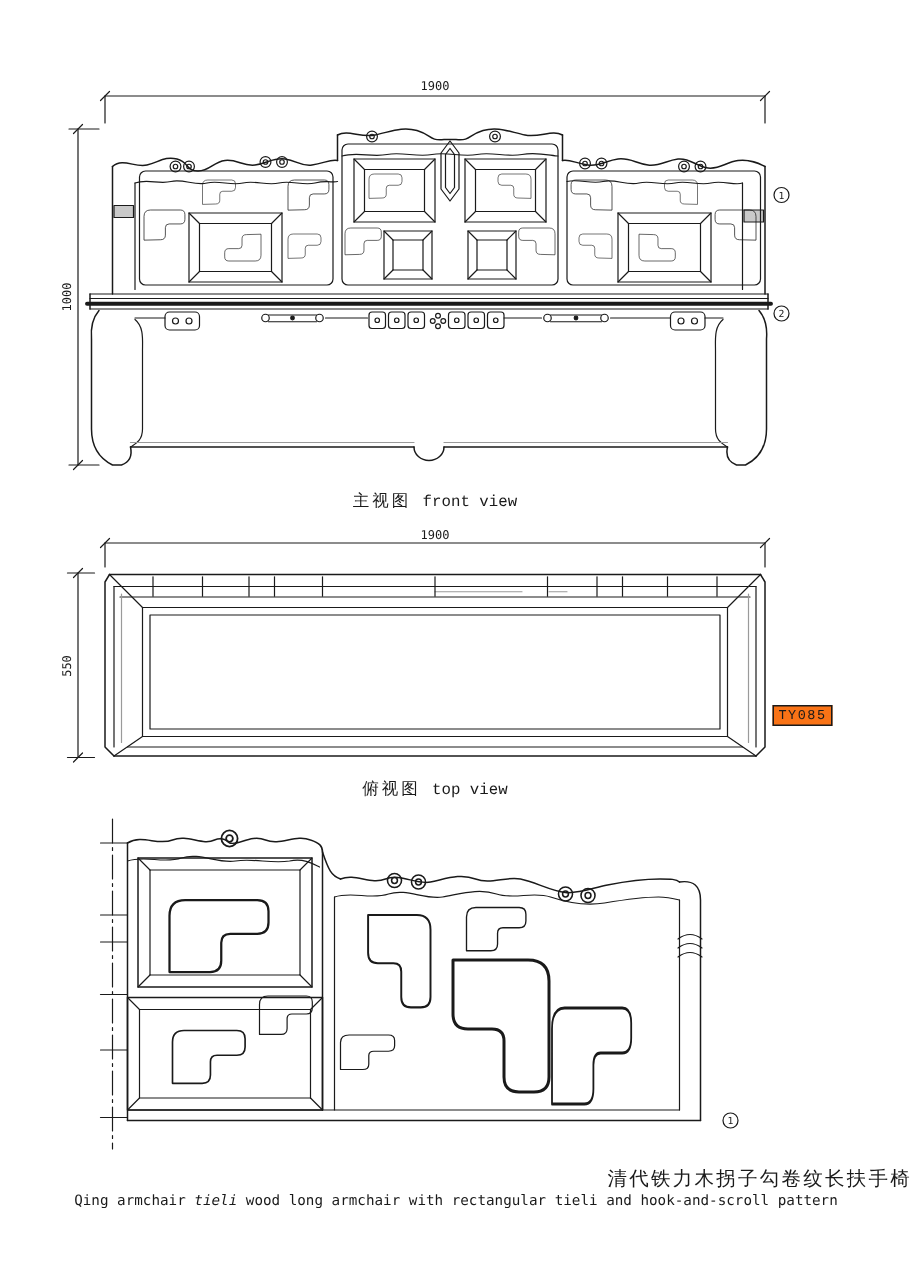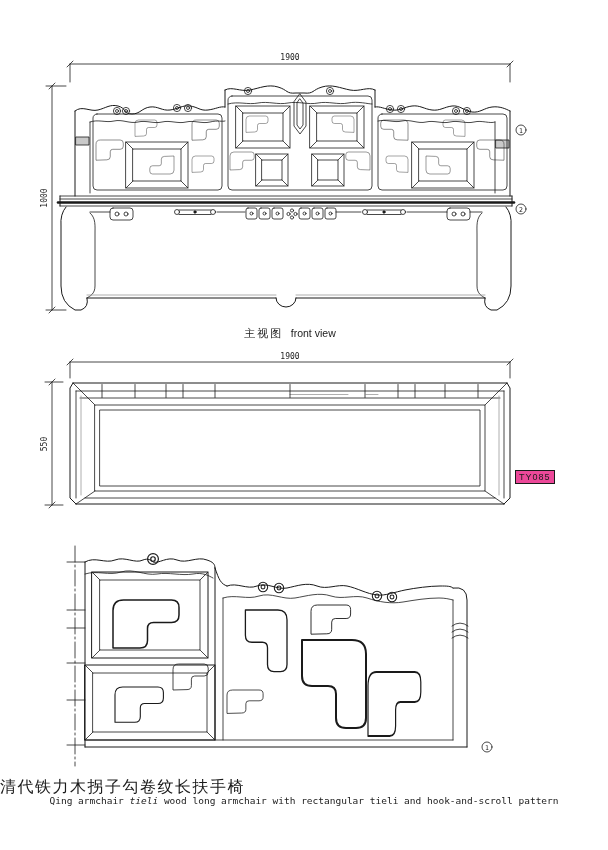--- a/index.html
+++ b/index.html
@@ -19,26 +19,26 @@
   svg { display:block; }
   svg .ln  { stroke:#1a1a1a; fill:none; stroke-width:1; stroke-linecap:round; stroke-linejoin:round; }
   svg .thin{ stroke-width:0.8; }
   svg .hv  { stroke-width:2.6; }
   svg .gry { stroke:#9a9a9a; }
   svg .fillg { fill:#c9c9c9; stroke:#1a1a1a; stroke-width:0.8; }
   svg text { font-family:"DejaVu Sans Mono", monospace; font-size:8px; fill:#1a1a1a; stroke:none; }
   svg text.mk { font-size:6.5px; text-anchor:middle; }
   .viewlabel { position:absolute; left:40px; width:500px; text-align:center; font-size:11px; }
   .viewlabel .zh { letter-spacing:2px;margin-top:12px; }
-  .viewlabel .en { font-family:Liberation Sans, sans-serif; font-size:10.5px; margin-left:4px; }
+  .viewlabel .en { font-family:Liberation Mono, monospace; font-size:10.5px; margin-left:4px; }
   .code-tag { position:absolute; left:515px; top:470px; border:1px solid #1a1a1a;
-              font-family:Liberation Sans, sans-serif; font-size:9px; padding:1px 3px;
-              letter-spacing:1px; background:#ec4899; }
-  .caption-zh { position:absolute; left:0; top:777px; width:608px; text-align:left;
-                font-size:16px; letter-spacing:1.5px; }
+              font-family:Liberation Mono, monospace; font-size:9px; padding:1px 3px;
+              letter-spacing:1px; background:#f97316; }
+  .caption-zh { position:absolute; left:0; top:777px; width:608px; text-align:right;
+                font-size:13px; letter-spacing:1.5px; }
   .caption-en { position:absolute; left:0; top:795px; width:608px; text-align:center;
                 font-family:"DejaVu Sans Mono", monospace; font-size:9.5px; }
   .caption-en i { font-style:italic; }
 </style>
 </head>
 <body>
 
 <div class="page">
 
 
@@ -306,20 +306,24 @@
           <line x1="358" y1="32.5" x2="358" y2="45.5"></line>
         <line x1="375" y1="32.5" x2="375" y2="45.5"></line>
           <line x1="405" y1="32.5" x2="405" y2="45.5"></line>
         <line x1="438" y1="32.5" x2="438" y2="45.5"></line>
       </g>
     </svg>
   </figure>
 
   <div class="code-tag">TY085</div>
 
+  <div class="viewlabel" style="top:518px">
+    <span class="zh">俯视图</span>
+    <span class="en">top view</span>
+  </div>
 
   <figure class="fig-detail">
     <svg viewBox="0 0 470 228" width="470" height="228">
 
       <line class="ln thin" x1="20" y1="4" x2="20" y2="224" stroke-dasharray="16 3 2 3"></line>
       <g class="ln thin">
         <line x1="12" y1="20" x2="30" y2="20"></line>
           <line x1="12" y1="68" x2="30" y2="68"></line>
         <line x1="12" y1="86" x2="30" y2="86"></line>
           <line x1="12" y1="121" x2="30" y2="121"></line>

